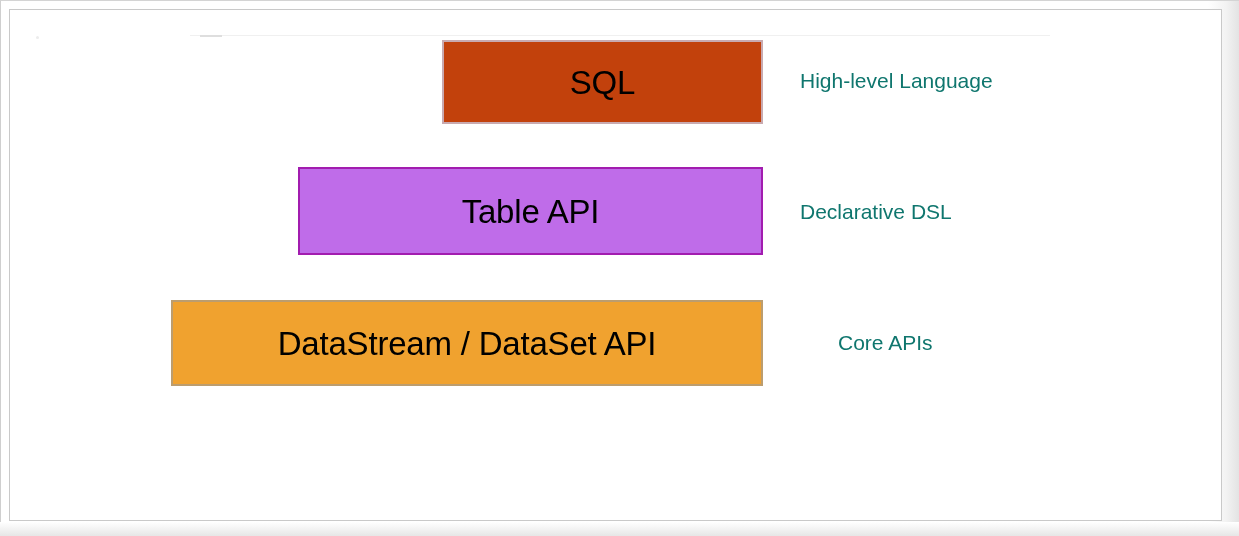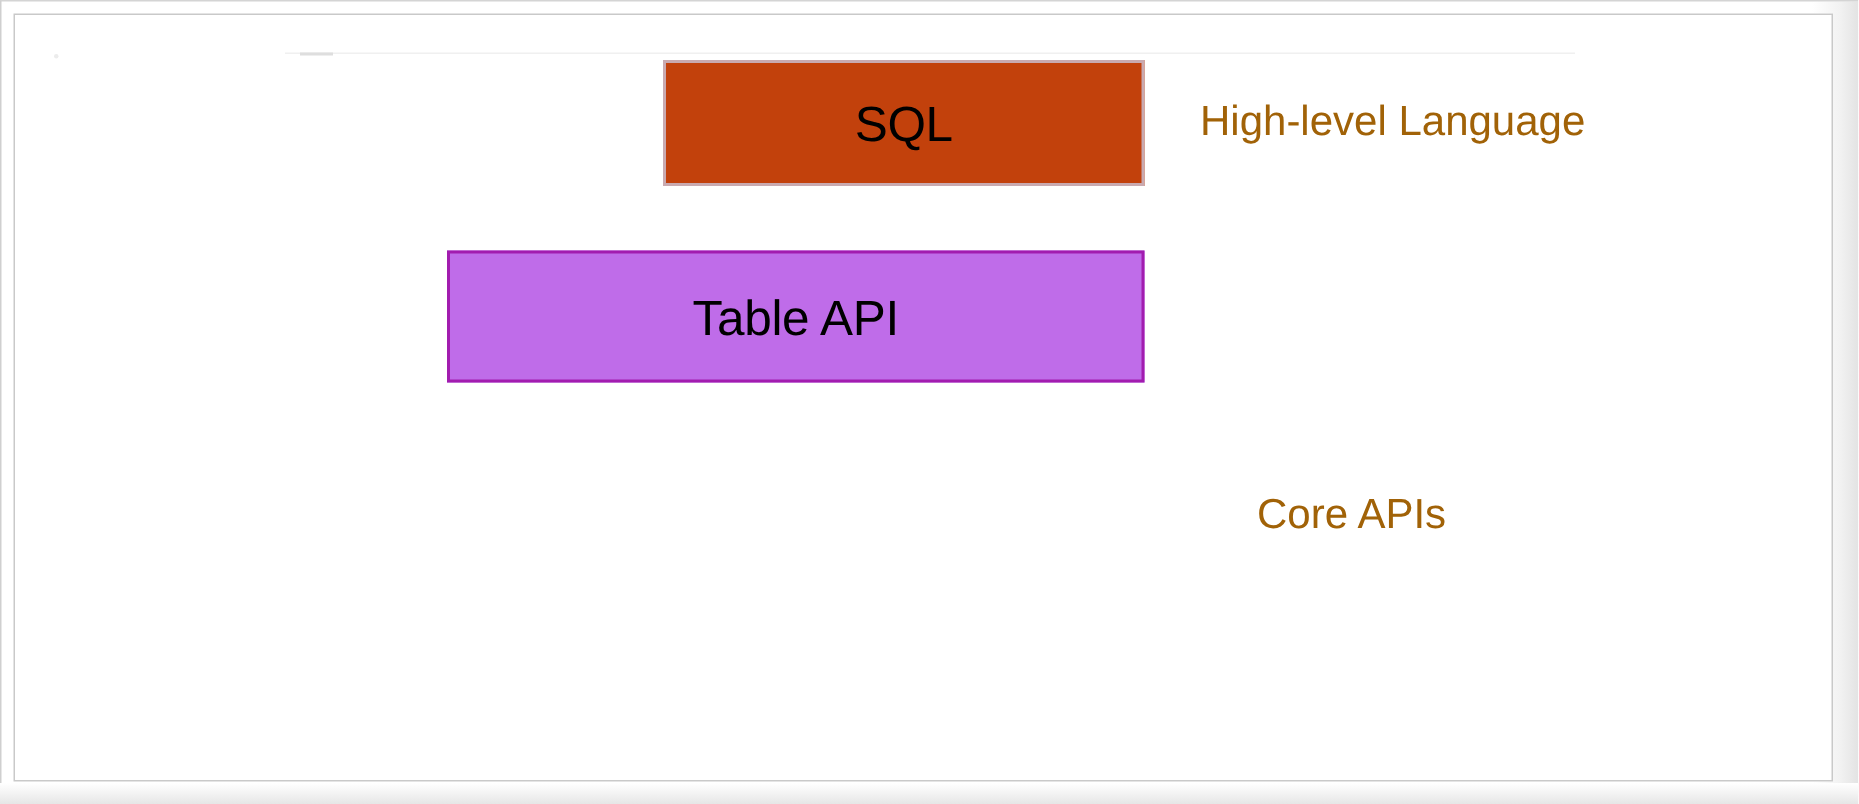--- a/index.html
+++ b/index.html
@@ -122,22 +122,22 @@
     top: 413px;
     width: 725px;
     height: 94px;
     background: #e2e8f3;
     border: 2px solid #a8adb8;
   }
 
   
   .side-label {
     position: absolute;
-    color: #a16207;
-    font-size: 28px;
+    color: #0f766e;
+    font-size: 21px;
     line-height: 28px;
     white-space: pre-line;
     text-align: right;
   }
   .label-high     { left: 790px; top: 57px; }
   .label-dsl      { left: 790px; top: 188px; }
   .label-core     { left: 828px; top: 319px; }
   .label-lowlevel { left: 790px; top: 424px; }
 </style>
 </head>
@@ -155,18 +155,22 @@
     <div class="speck"></div>
 
     <div class="box box-sql">
       <span>SQL</span>
     </div>
     <div class="side-label label-high">High-level Language</div>
 
     <div class="box box-table">
       <span>Table API</span>
     </div>
+    <div class="side-label label-dsl">Declarative DSL</div>
 
+    <div class="box box-datastream">
+      <span>DataStream / DataSet API</span>
+    </div>
     <div class="side-label label-core">Core APIs</div>
 
 
   </div>
 </div>
 
 </body></html>

